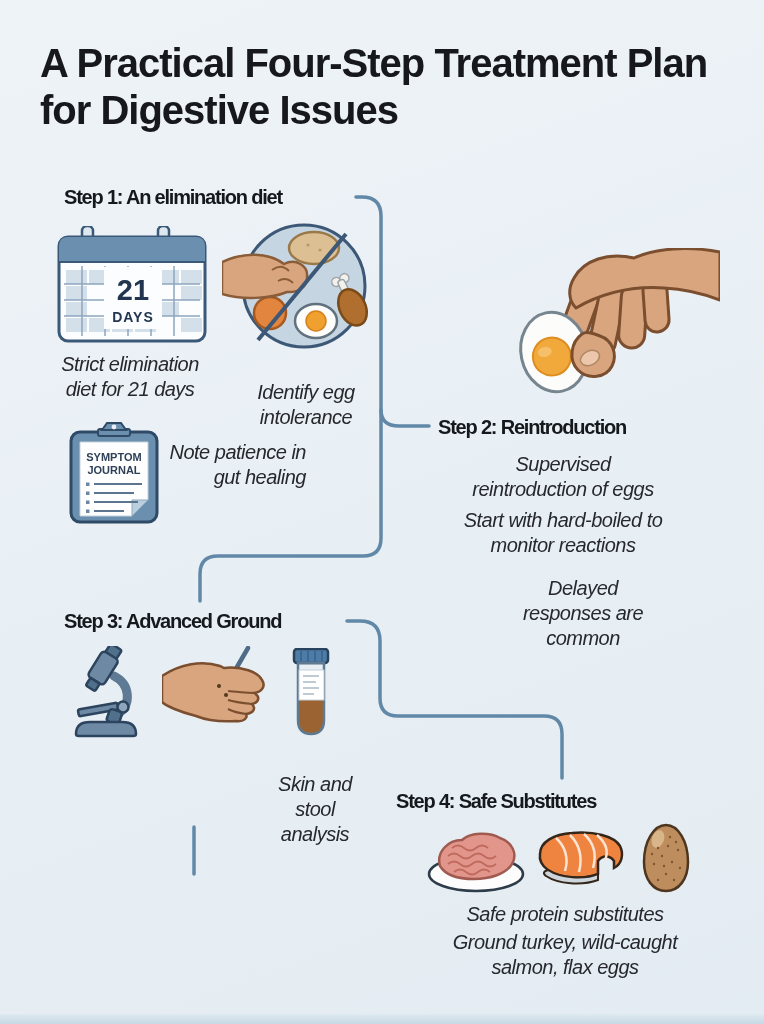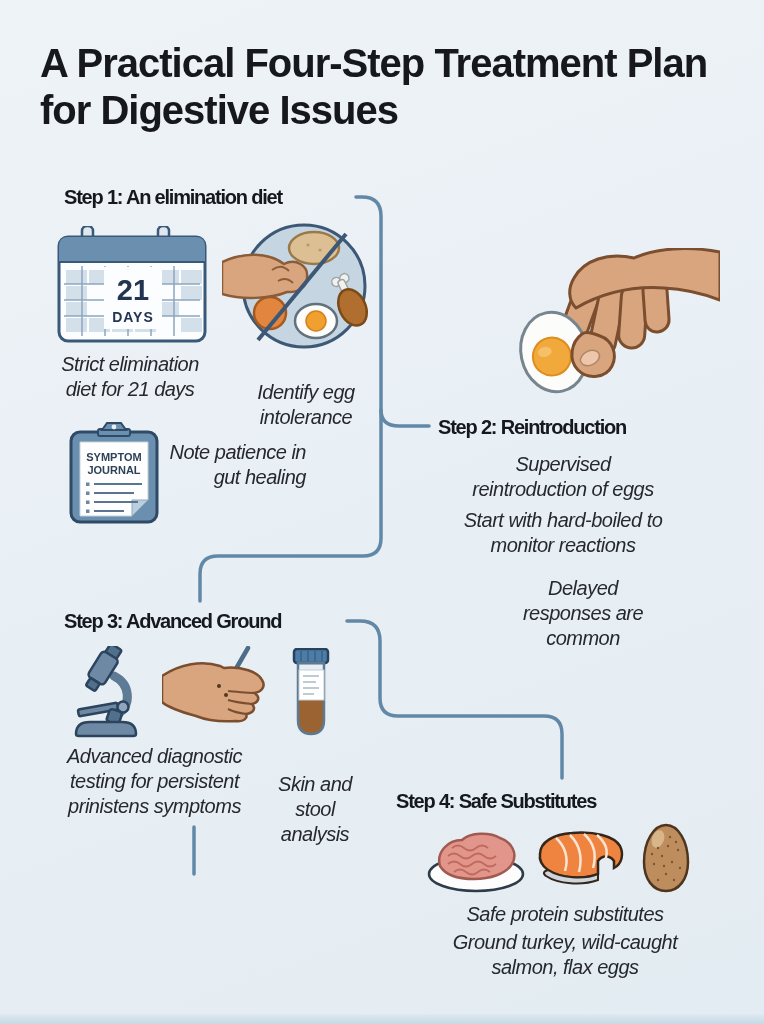--- a/index.html
+++ b/index.html
@@ -211,21 +211,20 @@
       <rect x="11" y="22" width="25" height="30" fill="#ffffff" stroke="#c4cfda" stroke-width="1"></rect>
       <g stroke="#b9c4cf" stroke-width="1.8">
         <line x1="15" y1="28" x2="31" y2="28"></line>
           <line x1="15" y1="34" x2="28" y2="34"></line>
         <line x1="15" y1="40" x2="31" y2="40"></line>
           <line x1="15" y1="46" x2="26" y2="46"></line>
       </g>
     </svg>
   </div>
 
-  <div class="abs body-text" style="left:42px; top:744px; width:225px;">Advanced diagnostic testing for persistent prinistens symptoms</div>
   <div class="abs body-text" style="left:260px; top:744px; width:110px;margin-top:28px;">Skin and stool analysis</div>
 
   <div class="abs heading" style="left:396px; top:786px;">Step 4: Safe Substitutes</div>
 
   <div class="abs" style="left:426px; top:824px;">
     <svg width="100" height="70" viewBox="0 0 100 70">
       <ellipse cx="50" cy="50" rx="47" ry="17" fill="#fdfdfd" stroke="#2e3b49" stroke-width="2.5"></ellipse>
       <path d="M14,42 C10,28 22,16 36,16 C44,8 64,8 74,14 C86,18 92,30 86,40 C80,50 64,55 48,55 C34,55 20,52 14,42 Z" fill="#e2958a" stroke="#a05a50" stroke-width="2.5"></path>
       <g fill="none" stroke="#c06a5e" stroke-width="1.8">
         <path d="M26,24 q6,-5 12,0 q6,5 12,0 q6,-5 12,0"></path>

